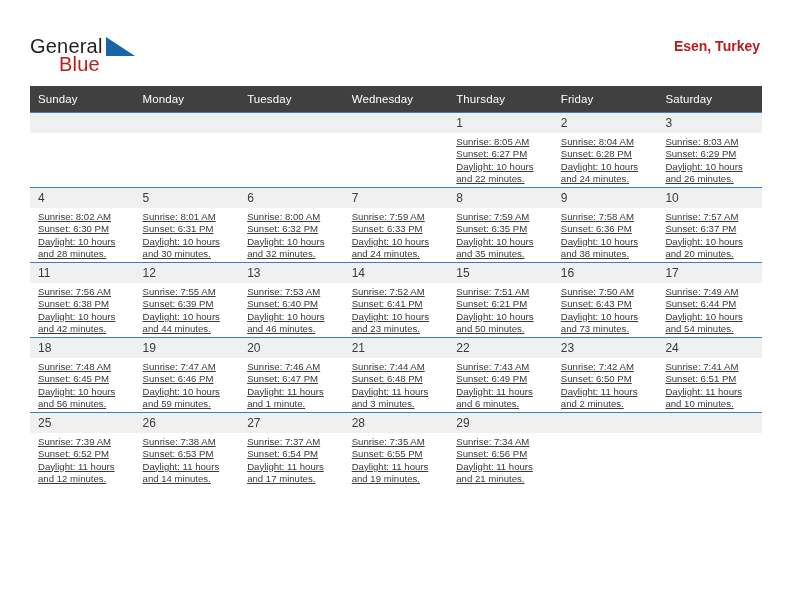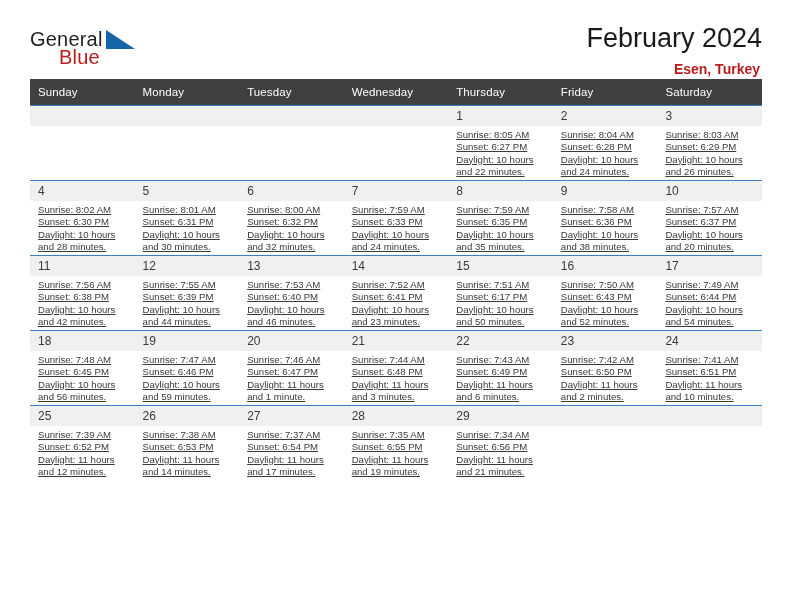--- a/index.html
+++ b/index.html
@@ -12,21 +12,21 @@
     background: #ffffff;
     font-family: "Liberation Sans", sans-serif;
     color: #2b2b2b;
     overflow: hidden;
   }
   .page {
     position: relative;
     width: 792px;
     height: 612px;
     box-sizing: border-box;
-    padding: 1px 30px;
+    padding: 8px 30px;
   }
 
   
   .topbar {
     position: relative;
     height: 74px;
     display: flex;
     align-items: flex-start;
     justify-content: space-between;
   }
@@ -144,21 +144,20 @@
 
   <div class="topbar">
 
     <div class="logo">
       <span class="logo-general">General</span>
       <span class="logo-triangle"></span>
       <span class="logo-blue">Blue</span>
     </div>
 
     <div class="titlebox">
-      <h1 class="cal-title">February 2024</h1>
       <div class="cal-sub">Esen, Turkey</div>
     </div>
 
   </div>
 
   <table class="calendar">
     <thead>
       <tr>
         <th>Sunday</th>
         <th>Monday</th>
@@ -334,32 +333,32 @@
               <div>Sunrise: 7:52 AM</div>
               <div>Sunset: 6:41 PM</div>
               <div>Daylight: 10 hours</div>
               <div>and 23 minutes.</div>
             </div>
           </td>
           <td>
             <span class="daynum">15</span>
             <div class="info">
               <div>Sunrise: 7:51 AM</div>
-              <div>Sunset: 6:17 PM</div>
+              <div>Sunset: 6:21 PM</div>
               <div>Daylight: 10 hours</div>
               <div>and 50 minutes.</div>
             </div>
           </td>
           <td>
             <span class="daynum">16</span>
             <div class="info">
               <div>Sunrise: 7:50 AM</div>
               <div>Sunset: 6:43 PM</div>
               <div>Daylight: 10 hours</div>
-              <div>and 52 minutes.</div>
+              <div>and 73 minutes.</div>
             </div>
           </td>
           <td>
             <span class="daynum">17</span>
             <div class="info">
               <div>Sunrise: 7:49 AM</div>
               <div>Sunset: 6:44 PM</div>
               <div>Daylight: 10 hours</div>
               <div>and 54 minutes.</div>
             </div>

